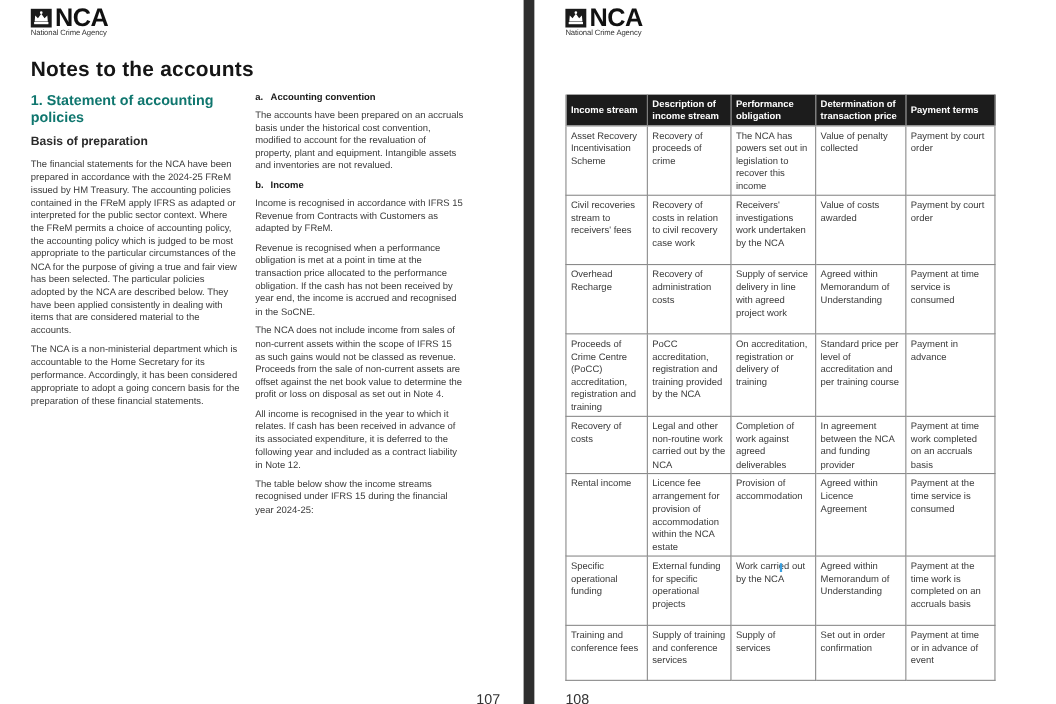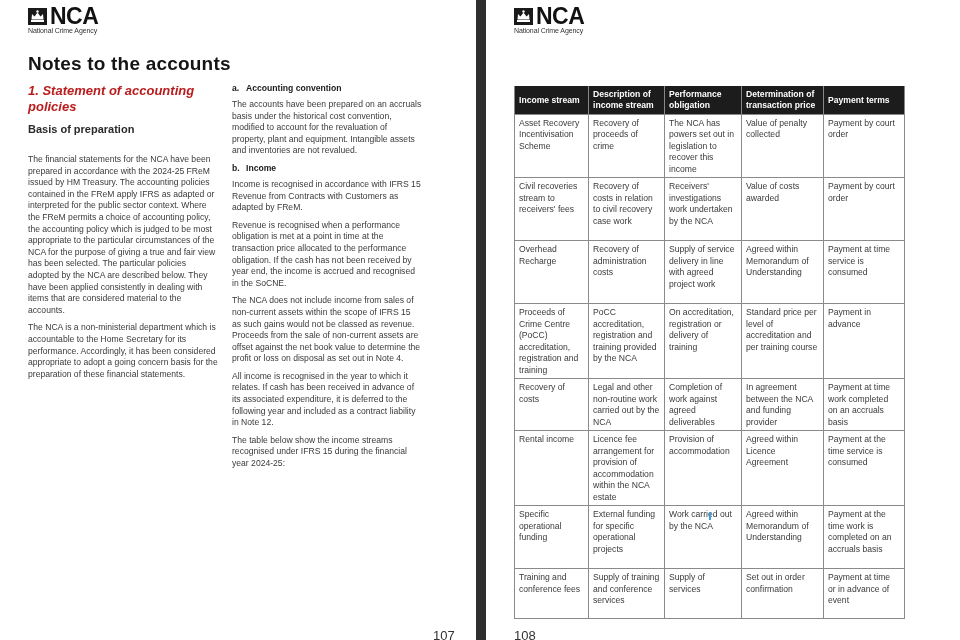--- a/index.html
+++ b/index.html
@@ -18,22 +18,22 @@
     .crest { width: 19px; height: 17px; background: #1a1a1a; position: relative; margin-right: 3px; }
     .crest svg { position: absolute; left: 2px; top: 2px; }
     .logo-text { font-family: "Liberation Sans", sans-serif; font-weight: bold; font-size: 23px; color: #111; letter-spacing: -0.5px; line-height: 20px; }
     .logo-sub { font-size: 7px; color: #333; margin-top: 1px; letter-spacing: -0.1px; white-space: nowrap; }
 
     .page-title { position: absolute; left: 28px; top: 53px; font-size: 19px; font-weight: bold; color: #151515; letter-spacing: 0.2px; }
 
     .col-left { position: absolute; left: 28px; top: 83px; width: 190px; }
     .col-mid { position: absolute; left: 232px; top: 83px; width: 190px; }
 
-    .section-heading { font-size: 13px; font-weight: bold; color: #b91c1c; line-height: 16px; margin-bottom: 8px; font-style: italic; }
-    .sub-heading { font-size: 11px; font-weight: bold; color: #2a2a2a; margin-bottom: 18px; line-height: 13px; }
+    .section-heading { font-size: 13px; font-weight: bold; color: #0f766e; line-height: 16px; margin-bottom: 8px; }
+    .sub-heading { font-size: 11px; font-weight: bold; color: #2a2a2a; margin-bottom: 8px; line-height: 13px; }
     .para { font-size: 8.6px; line-height: 11.6px; color: #3a3a3a; margin-bottom: 6px; }
     .lettered { font-size: 8.6px; font-weight: bold; color: #1a1a1a; margin-bottom: 5px; line-height: 11px; }
     .lettered .letter { display: inline-block; width: 14px; }
 
     .page-number { position: absolute; top: 628px; font-size: 13px; color: #333; }
     .page-left .page-number { left: 433px; }
     .page-right .page-number { left: 28px; }
 
     table.income { position: absolute; left: 28px; top: 86px; border-collapse: collapse; width: 390px; table-layout: fixed; }
     table.income th { background: #1c1c1c; color: #ffffff; font-size: 8.6px; font-weight: bold; text-align: left; padding: 3px 4px 2px 4px; line-height: 11px; height: 28px; vertical-align: middle; border-left: 1px solid #888; border-right: 1px solid #888; }

